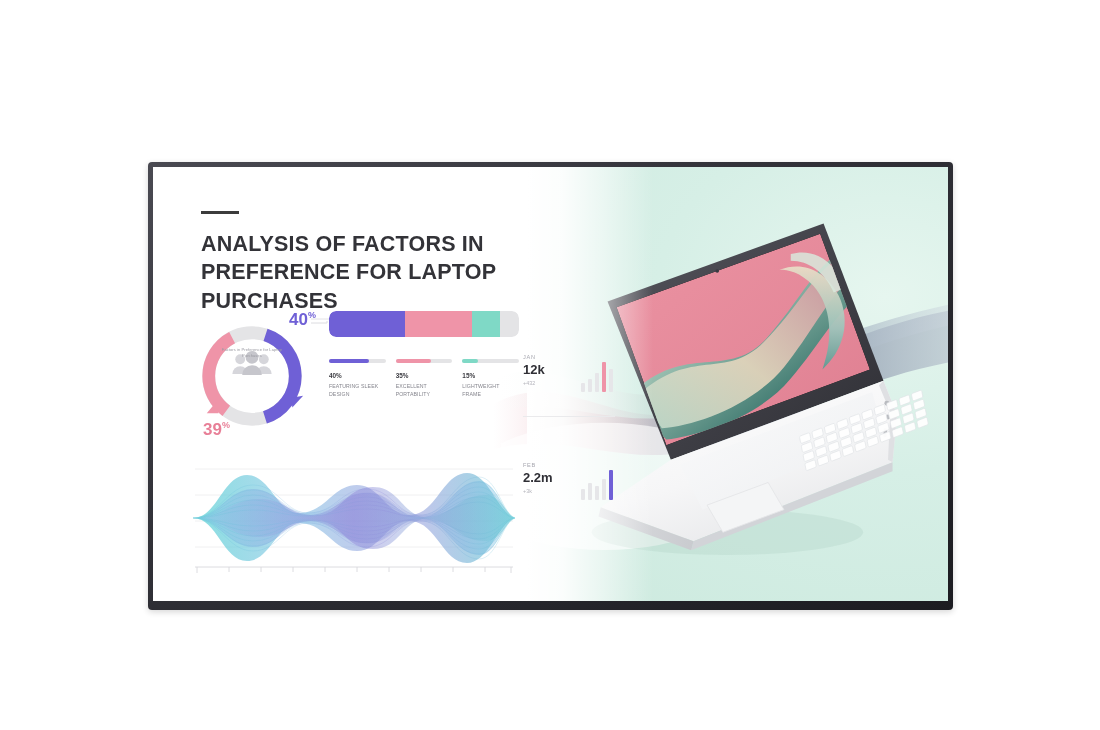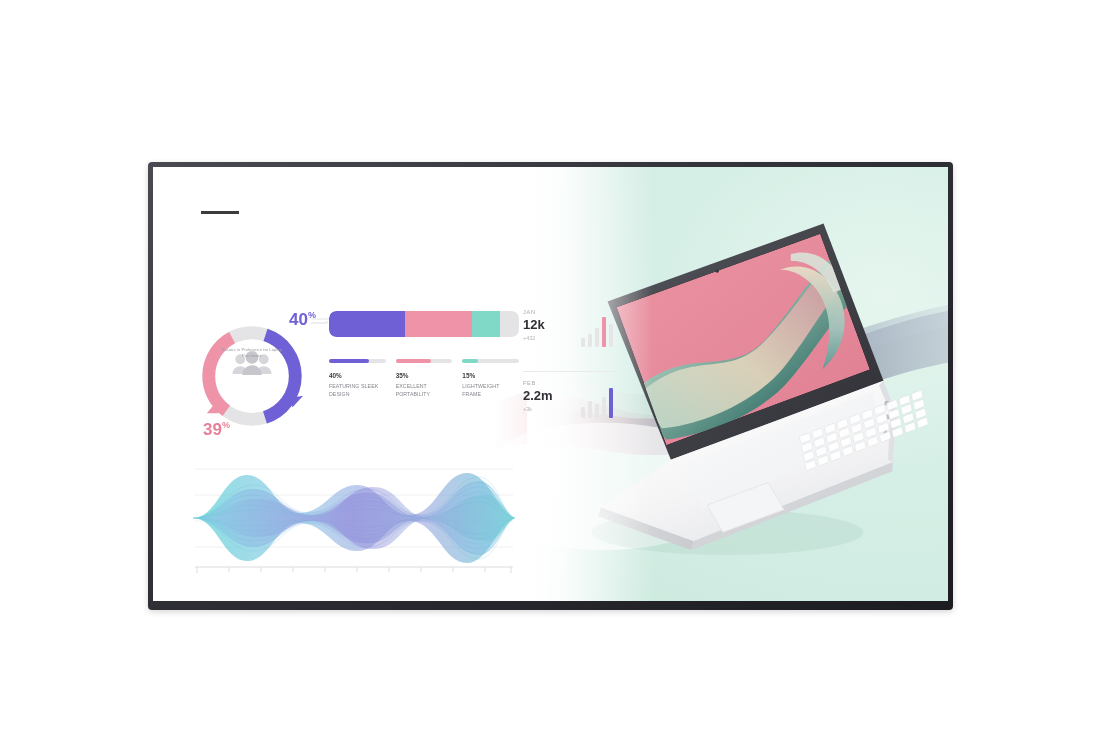--- a/index.html
+++ b/index.html
@@ -79,21 +79,21 @@
   .legend-track { position: relative; height: 3.5px; border-radius: 2px; background: #e4e4e6; }
   .legend-fill { position: absolute; left: 0; top: 0; height: 100%; border-radius: 2px; }
   .legend-pct { font-size: 6.4px; font-weight: 700; color: #3c3c42; margin-top: 9px; }
   .legend-desc { font-size: 5.2px; color: #85858d; line-height: 1.55; margin-top: 3.5px; letter-spacing: .1px; }
 
   
   #connector { position: absolute; left: 0; top: 0; width: 420px; height: 125px; pointer-events: none; }
 
   
   #kpi { position: absolute; left: 370px; top: 142px; width: 92px; }
-  .kpi-card { position: relative; height: 58px; }
+  .kpi-card { position: relative; height: 58px; margin-top: 45px; }
   .kpi-sep { height: 1px; background: #eaeaec; margin: 4px 0 8px 0; }
   .kpi-month { font-size: 5.6px; color: #a8a8b0; letter-spacing: .7px; }
   .kpi-value { font-size: 13px; font-weight: 700; color: #2f2f35; margin-top: 3px; line-height: 1; }
   .kpi-delta { font-size: 5.4px; color: #b4b4bc; margin-top: 4px; }
   .kpi-spark { position: absolute; right: 2px; top: 8px; display: flex; align-items: flex-end; gap: 2.5px; height: 30px; }
   .spark-bar { width: 4.5px; background: #e6e6e9; border-radius: 1px; }
 
   
   #items { position: absolute; left: 370px; top: 300px; width: 96px; }
   .item { margin-bottom: 48px; }
@@ -255,20 +255,21 @@
         </g>
 
         <polygon points="132,268 186,248 200,272 146,292" fill="#f4f5f6" stroke="#e4e6e8" stroke-width=".8"></polygon>
       </svg>
 
       <div id="photo-fade"></div>
     </div>
 
     <div id="content">
       <div id="rule"></div>
+      <h1 id="title">ANALYSIS OF FACTORS IN PREFERENCE FOR LAPTOP PURCHASES</h1>
     </div>
 
     <div id="mid-row">
 
       <svg id="connector" viewBox="0 0 420 125">
         <path d="M118,20 L134,20 L134,18" stroke="#dcdce0" stroke-width="1" fill="none"></path>
         <path d="M118,16 L196,16 L196,12" stroke="#e2e2e6" stroke-width="1" fill="none"></path>
       </svg>
 
       <div id="donut-wrap">

